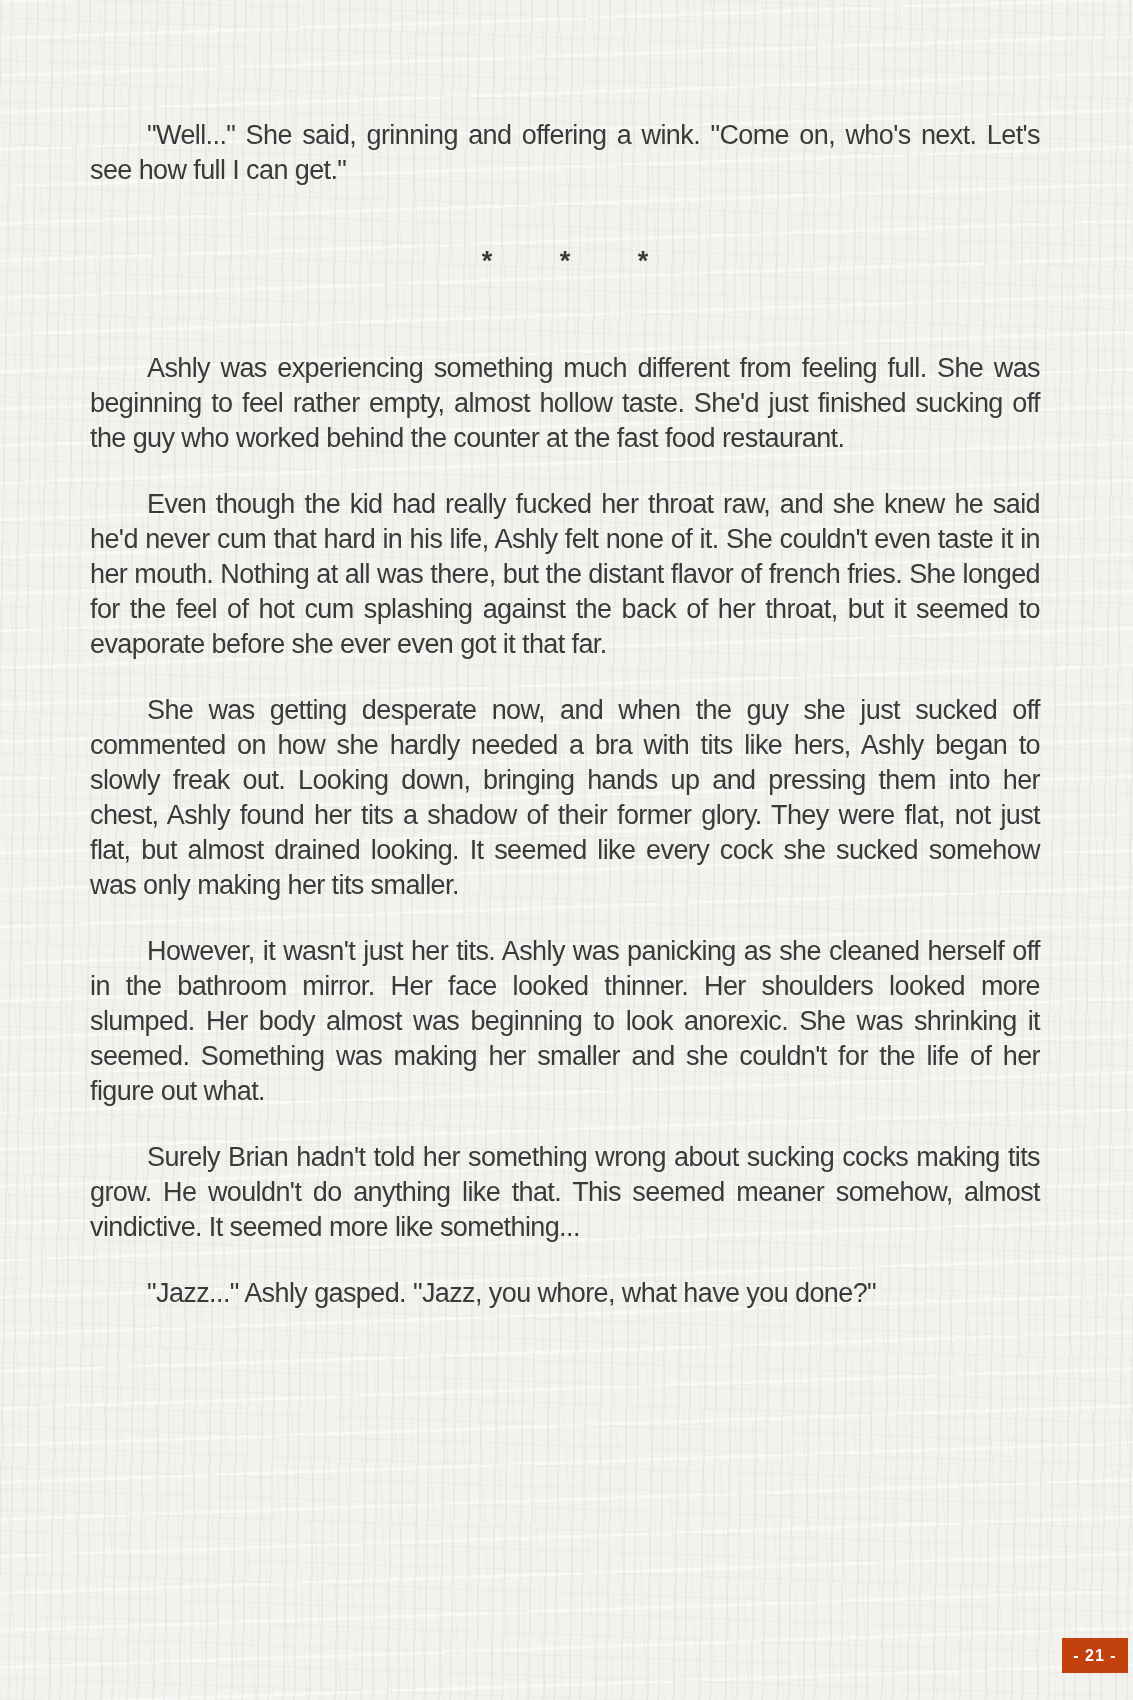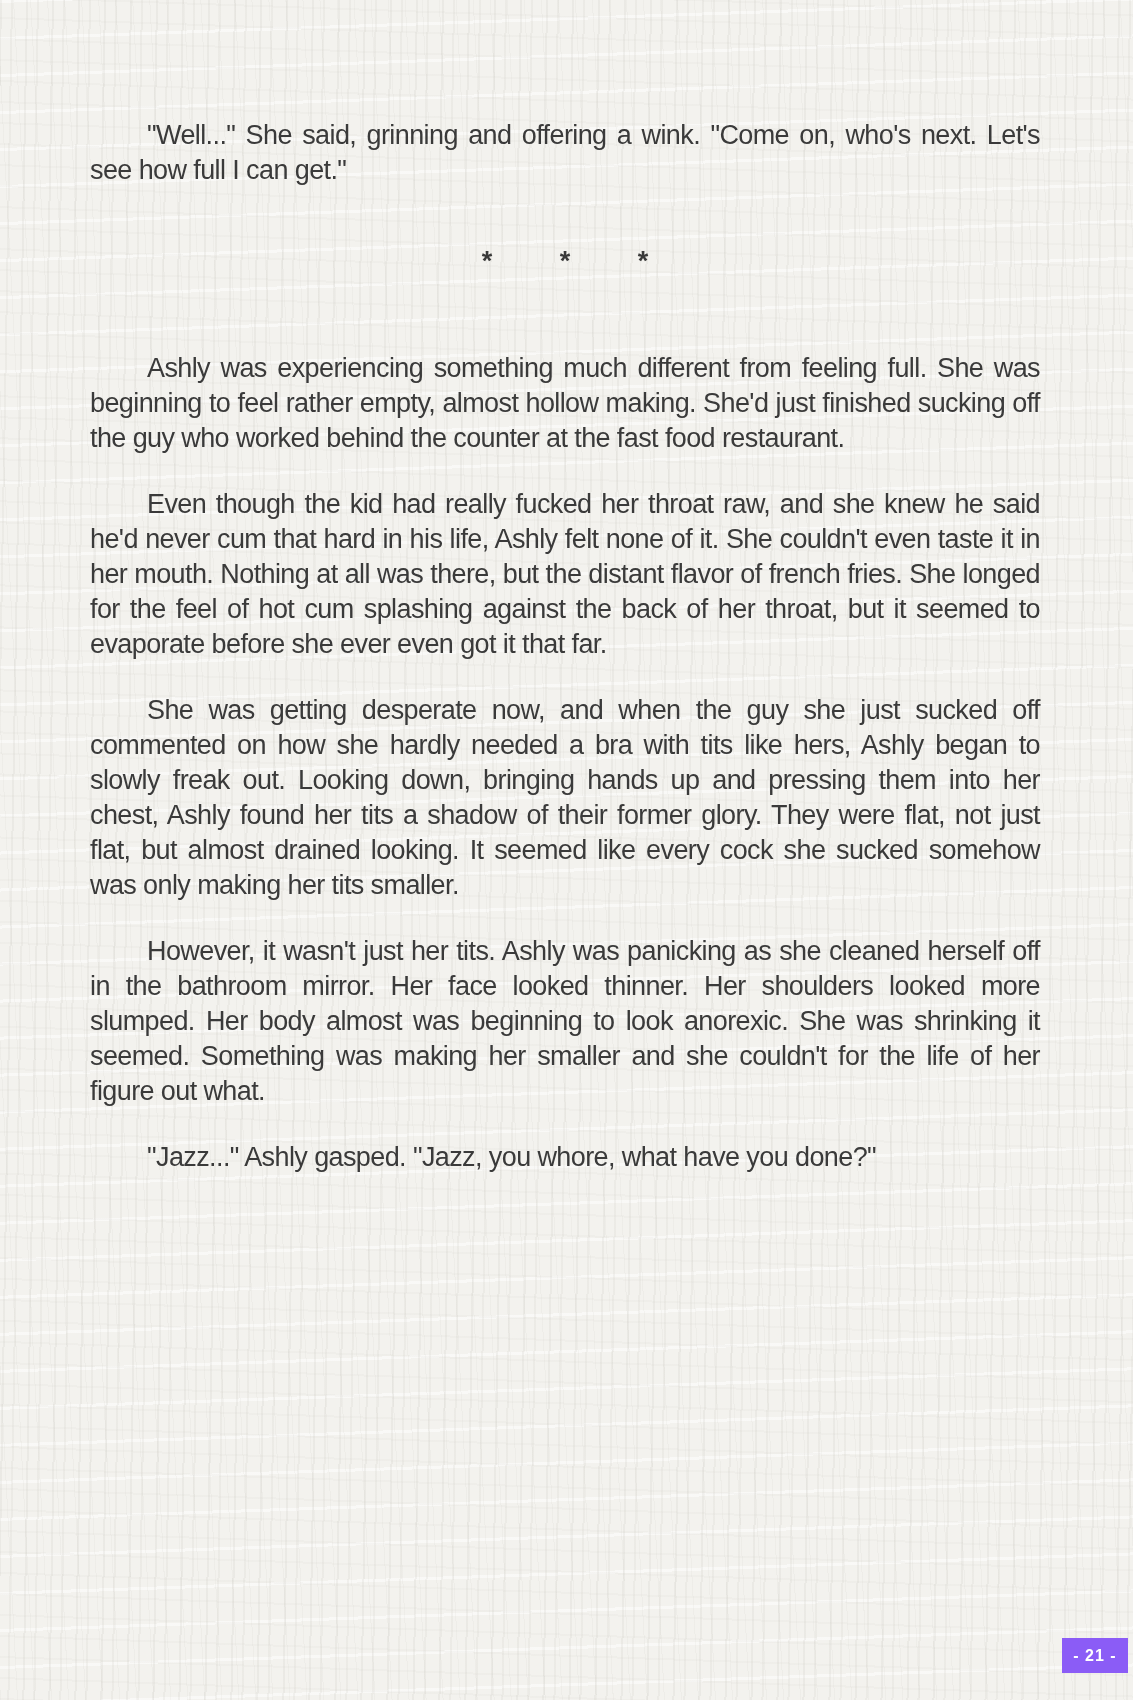--- a/index.html
+++ b/index.html
@@ -59,37 +59,38 @@
     font-weight: bold;
     letter-spacing: 0 !important;
   }
 
   .page-number-badge {
     position: absolute;
     right: 5px;
     bottom: 27px;
     width: 66px;
     height: 35px;
-    background: #8b5cf6;
+    background: #c2410c;
     color: #ffffff;
     display: flex;
     align-items: center;
     justify-content: center;
     font-size: 16px;
     font-weight: bold;
     letter-spacing: 1px;
     font-family: "Liberation Sans", "DejaVu Sans", sans-serif;
   }
 </style>
 </head>
 <body>
 
 <div class="page-content">
   <p>"Well..." She said, grinning and offering a wink. "Come on, who's next. Let's see how full I can get."</p>
   <p class="section-break">*         *         *</p>
-  <p>Ashly was experiencing something much different from feeling full. She was beginning to feel rather empty, almost hollow making. She'd just finished sucking off the guy who worked behind the counter at the fast food restaurant.</p>
+  <p>Ashly was experiencing something much different from feeling full. She was beginning to feel rather empty, almost hollow taste. She'd just finished sucking off the guy who worked behind the counter at the fast food restaurant.</p>
   <p>Even though the kid had really fucked her throat raw, and she knew he said he'd never cum that hard in his life, Ashly felt none of it. She couldn't even taste it in her mouth. Nothing at all was there, but the distant flavor of french fries. She longed for the feel of hot cum splashing against the back of her throat, but it seemed to evaporate before she ever even got it that far.</p>
   <p>She was getting desperate now, and when the guy she just sucked off commented on how she hardly needed a bra with tits like hers, Ashly began to slowly freak out. Looking down, bringing hands up and pressing them into her chest, Ashly found her tits a shadow of their former glory. They were flat, not just flat, but almost drained looking. It seemed like every cock she sucked somehow was only making her tits smaller.</p>
   <p>However, it wasn't just her tits. Ashly was panicking as she cleaned herself off in the bathroom mirror. Her face looked thinner. Her shoulders looked more slumped. Her body almost was beginning to look anorexic. She was shrinking it seemed. Something was making her smaller and she couldn't for the life of her figure out what.</p>
+  <p>Surely Brian hadn't told her something wrong about sucking cocks making tits grow. He wouldn't do anything like that. This seemed meaner somehow, almost vindictive. It seemed more like something...</p>
   <p>"Jazz..." Ashly gasped. "Jazz, you whore, what have you done?"</p>
 </div>
 
 <div class="page-number-badge">- 21 -</div>
 
 </body></html>

